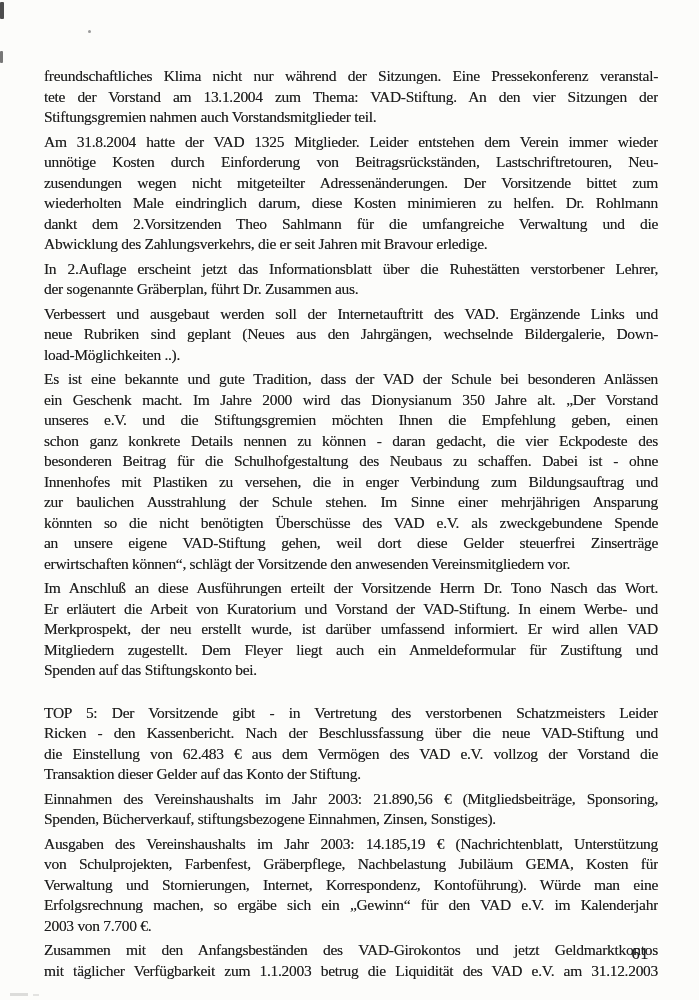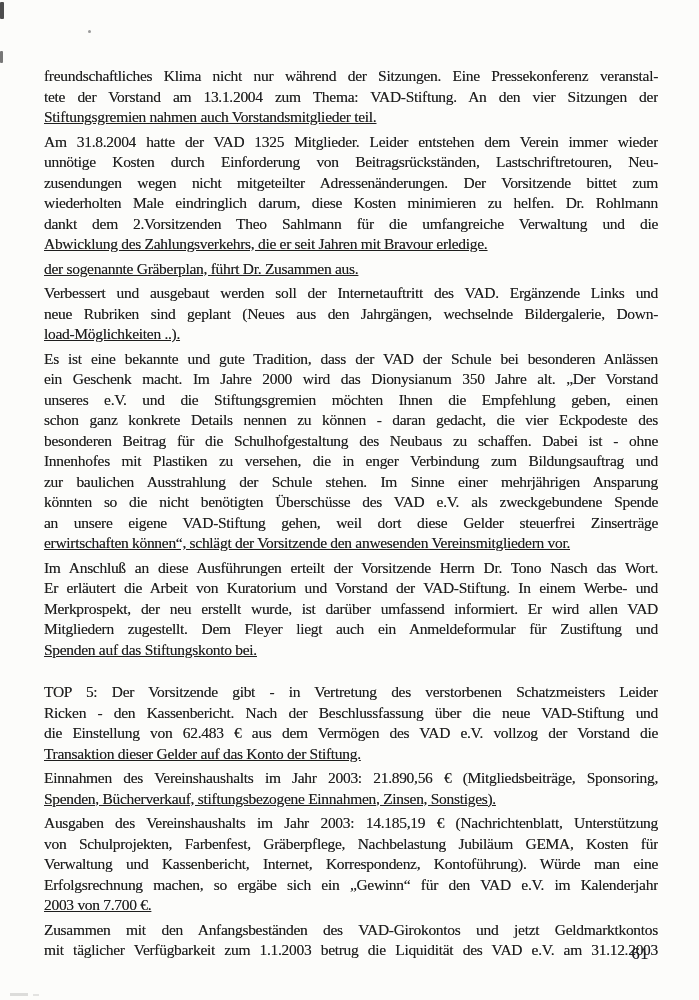--- a/index.html
+++ b/index.html
@@ -37,21 +37,20 @@
     height: 20.5px;
     overflow: hidden;
     text-align: justify;
     text-align-last: justify;
     text-justify: inter-word;
     white-space: normal;
     text-shadow: 0 0 0.35px rgba(20,20,20,0.55);
   }
   .line.last {
     text-align-last: left;
-    text-decoration: underline;
   }
   .page-number {
     position: absolute;
     top: 944px;
     right: 50px;
     font-size: 16.5px;
     letter-spacing: 0.5px;
     text-shadow: 0 0 0.35px rgba(20,20,20,0.5);
   }
   
@@ -75,20 +74,21 @@
       </div>
       <div class="para">
         <div class="line">Am 31.8.2004 hatte der VAD 1325 Mitglieder. Leider entstehen dem Verein immer wieder</div>
         <div class="line">unnötige Kosten durch Einforderung von Beitragsrückständen, Lastschriftretouren, Neu-</div>
         <div class="line">zusendungen wegen nicht mitgeteilter Adressenänderungen. Der Vorsitzende bittet zum</div>
         <div class="line">wiederholten Male eindringlich darum, diese Kosten minimieren zu helfen. Dr. Rohlmann</div>
         <div class="line">dankt dem 2.Vorsitzenden Theo Sahlmann für die umfangreiche Verwaltung und die</div>
         <div class="line last">Abwicklung des Zahlungsverkehrs, die er seit Jahren mit Bravour erledige.</div>
       </div>
       <div class="para">
+        <div class="line">In 2.Auflage erscheint jetzt das Informationsblatt über die Ruhestätten verstorbener Lehrer,</div>
         <div class="line last">der sogenannte Gräberplan, führt Dr. Zusammen aus.</div>
       </div>
       <div class="para">
         <div class="line">Verbessert und ausgebaut werden soll der Internetauftritt des VAD. Ergänzende Links und</div>
         <div class="line">neue Rubriken sind geplant (Neues aus den Jahrgängen, wechselnde Bildergalerie, Down-</div>
         <div class="line last">load-Möglichkeiten ..).</div>
       </div>
       <div class="para">
         <div class="line">Es ist eine bekannte und gute Tradition, dass der VAD der Schule bei besonderen Anlässen</div>
         <div class="line">ein Geschenk macht. Im Jahre 2000 wird das Dionysianum 350 Jahre alt. „Der Vorstand</div>
@@ -114,21 +114,21 @@
         <div class="line">die Einstellung von 62.483 € aus dem Vermögen des VAD e.V. vollzog der Vorstand die</div>
         <div class="line last">Transaktion dieser Gelder auf das Konto der Stiftung.</div>
       </div>
       <div class="para">
         <div class="line">Einnahmen des Vereinshaushalts im Jahr 2003: 21.890,56 € (Mitgliedsbeiträge, Sponsoring,</div>
         <div class="line last">Spenden, Bücherverkauf, stiftungsbezogene Einnahmen, Zinsen, Sonstiges).</div>
       </div>
       <div class="para">
         <div class="line">Ausgaben des Vereinshaushalts im Jahr 2003: 14.185,19 € (Nachrichtenblatt, Unterstützung</div>
         <div class="line">von Schulprojekten, Farbenfest, Gräberpflege, Nachbelastung Jubiläum GEMA, Kosten für</div>
-        <div class="line">Verwaltung und Kassenbericht, Internet, Korrespondenz, Kontoführung). Würde man eine</div>
+        <div class="line">Verwaltung und Stornierungen, Internet, Korrespondenz, Kontoführung). Würde man eine</div>
         <div class="line">Erfolgsrechnung machen, so ergäbe sich ein „Gewinn“ für den VAD e.V. im Kalenderjahr</div>
         <div class="line last">2003 von 7.700 €.</div>
       </div>
       <div class="para">
         <div class="line">Zusammen mit den Anfangsbeständen des VAD-Girokontos und jetzt Geldmarktkontos</div>
         <div class="line">mit täglicher Verfügbarkeit zum 1.1.2003 betrug die Liquidität des VAD e.V. am 31.12.2003</div>
       </div>
     </div>
 
   <div class="page-number">61</div>

